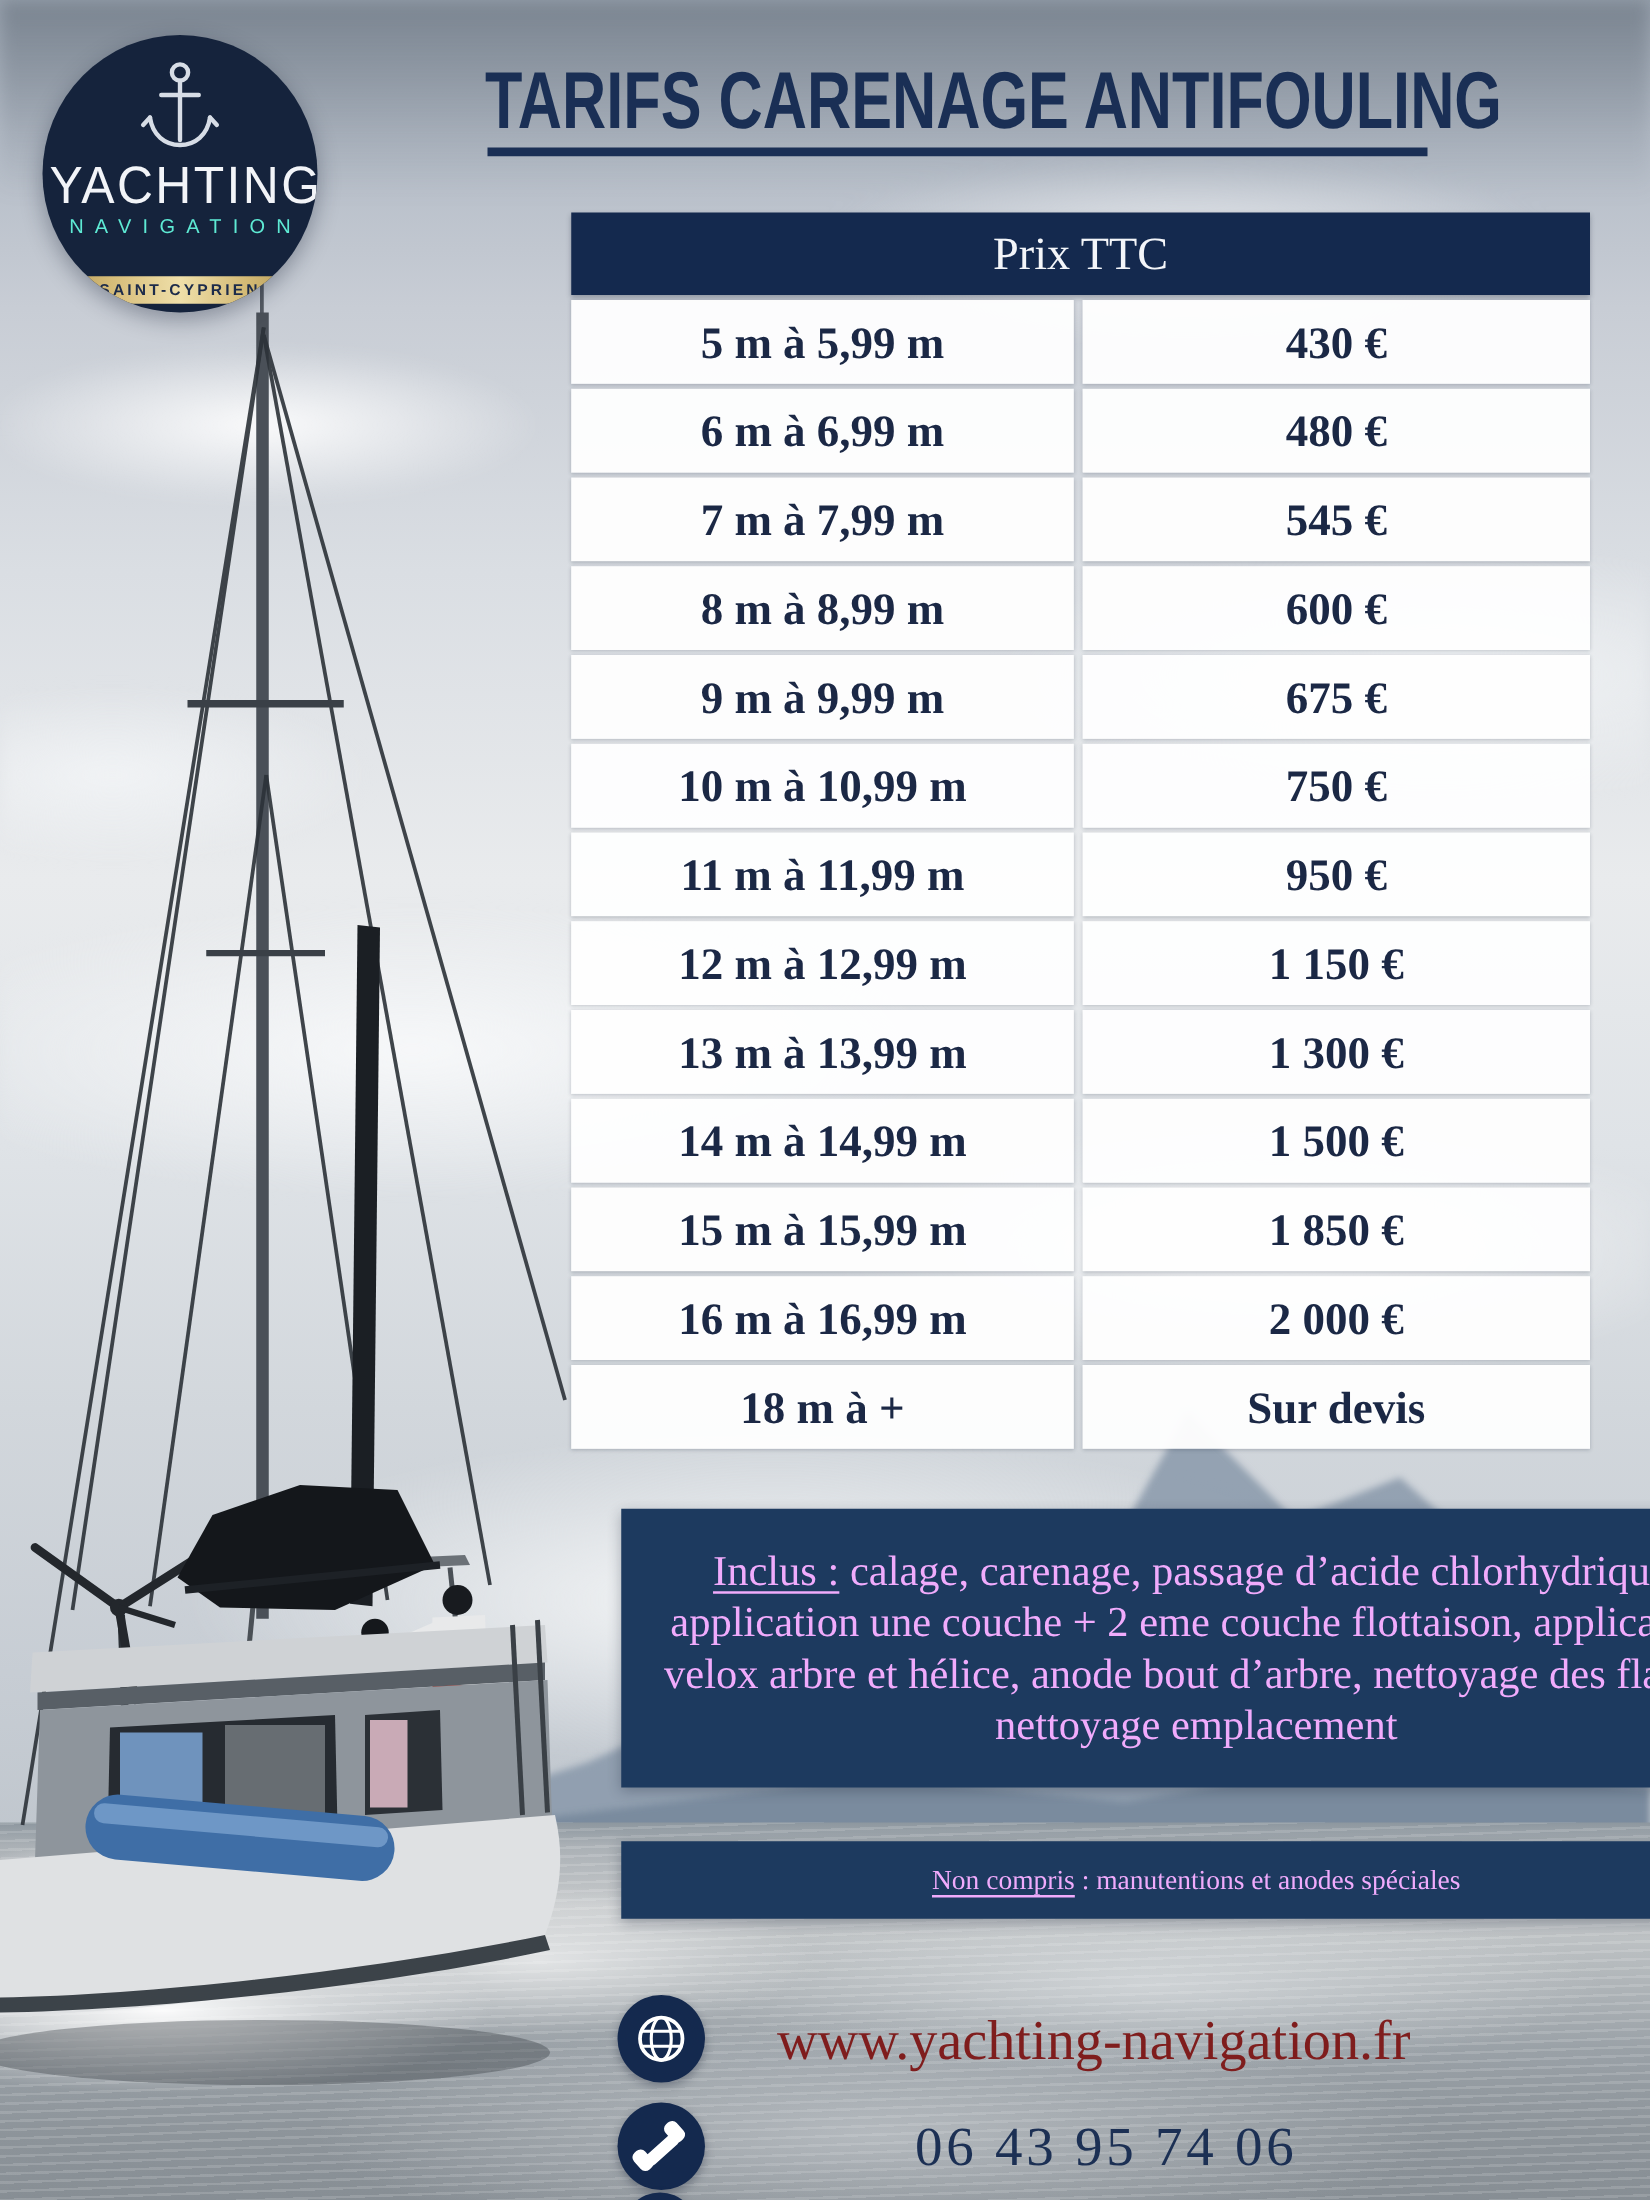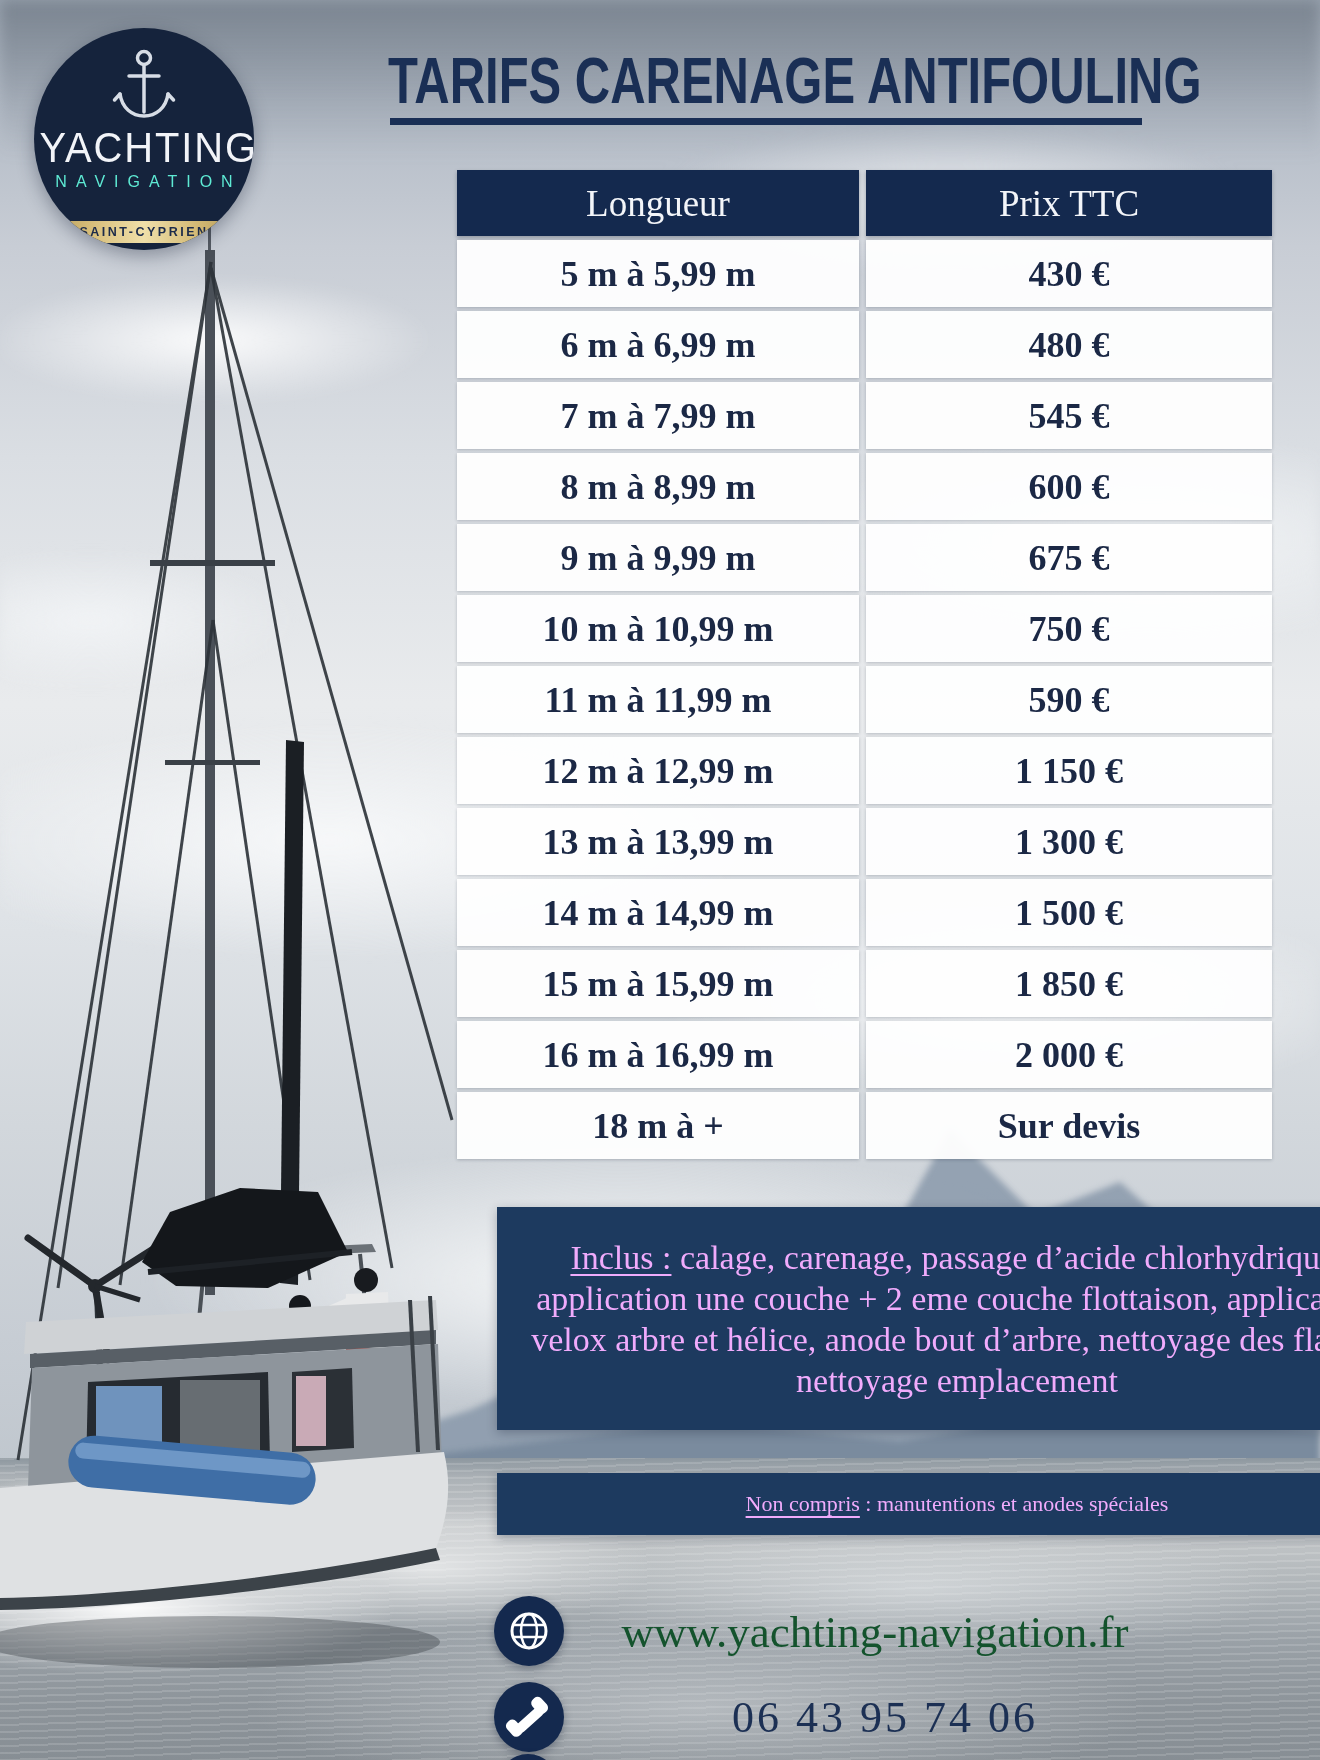--- a/index.html
+++ b/index.html
@@ -85,21 +85,21 @@
   .box.noncompris { top:1473px; height:62px; font-size:22px; }
   .u { text-decoration:underline; text-underline-offset:5px; text-decoration-thickness:2px; }
 
   
   .icon-circle { position:absolute; width:70px; height:70px; border-radius:50%;
     background:var(--navy,#14294e); box-shadow:0 3px 8px rgba(20,30,50,.35); }
   .icon-circle.globe { left:494px; top:1596px; }
   .icon-circle.phone { left:494px; top:1682px; }
   .icon-circle.partial { left:498px; top:1754px; width:60px; height:60px; }
   .web-text  { position:absolute; left:520px; top:1606px; width:710px; text-align:center;
-    font-size:45px; color:#14532d; }
+    font-size:45px; color:#7f1d1d; }
   .phone-text { position:absolute; left:530px; top:1692px; width:710px; text-align:center;
     font-size:44px; letter-spacing:3px; color:#1c3054; }
 </style>
 </head>
 <body>
 
 <div class="page">
 
   <div class="sky"></div>
   <div class="clouds"></div>
@@ -198,21 +198,20 @@
     </div>
   </div>
 
   <div class="title">
     <div class="title-text">TARIFS CARENAGE ANTIFOULING</div>
     <div class="title-underline"></div>
   </div>
 
   <div class="price-table">
     <div class="thead">
-      <div class="th c1">Longueur</div>
       <div class="th c2">Prix TTC</div>
     </div>
     <div id="rows">
     <div class="trow">
       <div class="cell c1">5 m à 5,99 m</div>
       <div class="cell c2">430 €</div>
     </div>
 
     <div class="trow">
       <div class="cell c1">6 m à 6,99 m</div>
@@ -234,21 +233,21 @@
       <div class="cell c2">675 €</div>
     </div>
 
     <div class="trow">
       <div class="cell c1">10 m à 10,99 m</div>
       <div class="cell c2">750 €</div>
     </div>
 
     <div class="trow">
       <div class="cell c1">11 m à 11,99 m</div>
-      <div class="cell c2">590 €</div>
+      <div class="cell c2">950 €</div>
     </div>
 
     <div class="trow">
       <div class="cell c1">12 m à 12,99 m</div>
       <div class="cell c2">1 150 €</div>
     </div>
 
     <div class="trow">
       <div class="cell c1">13 m à 13,99 m</div>
       <div class="cell c2">1 300 €</div>

